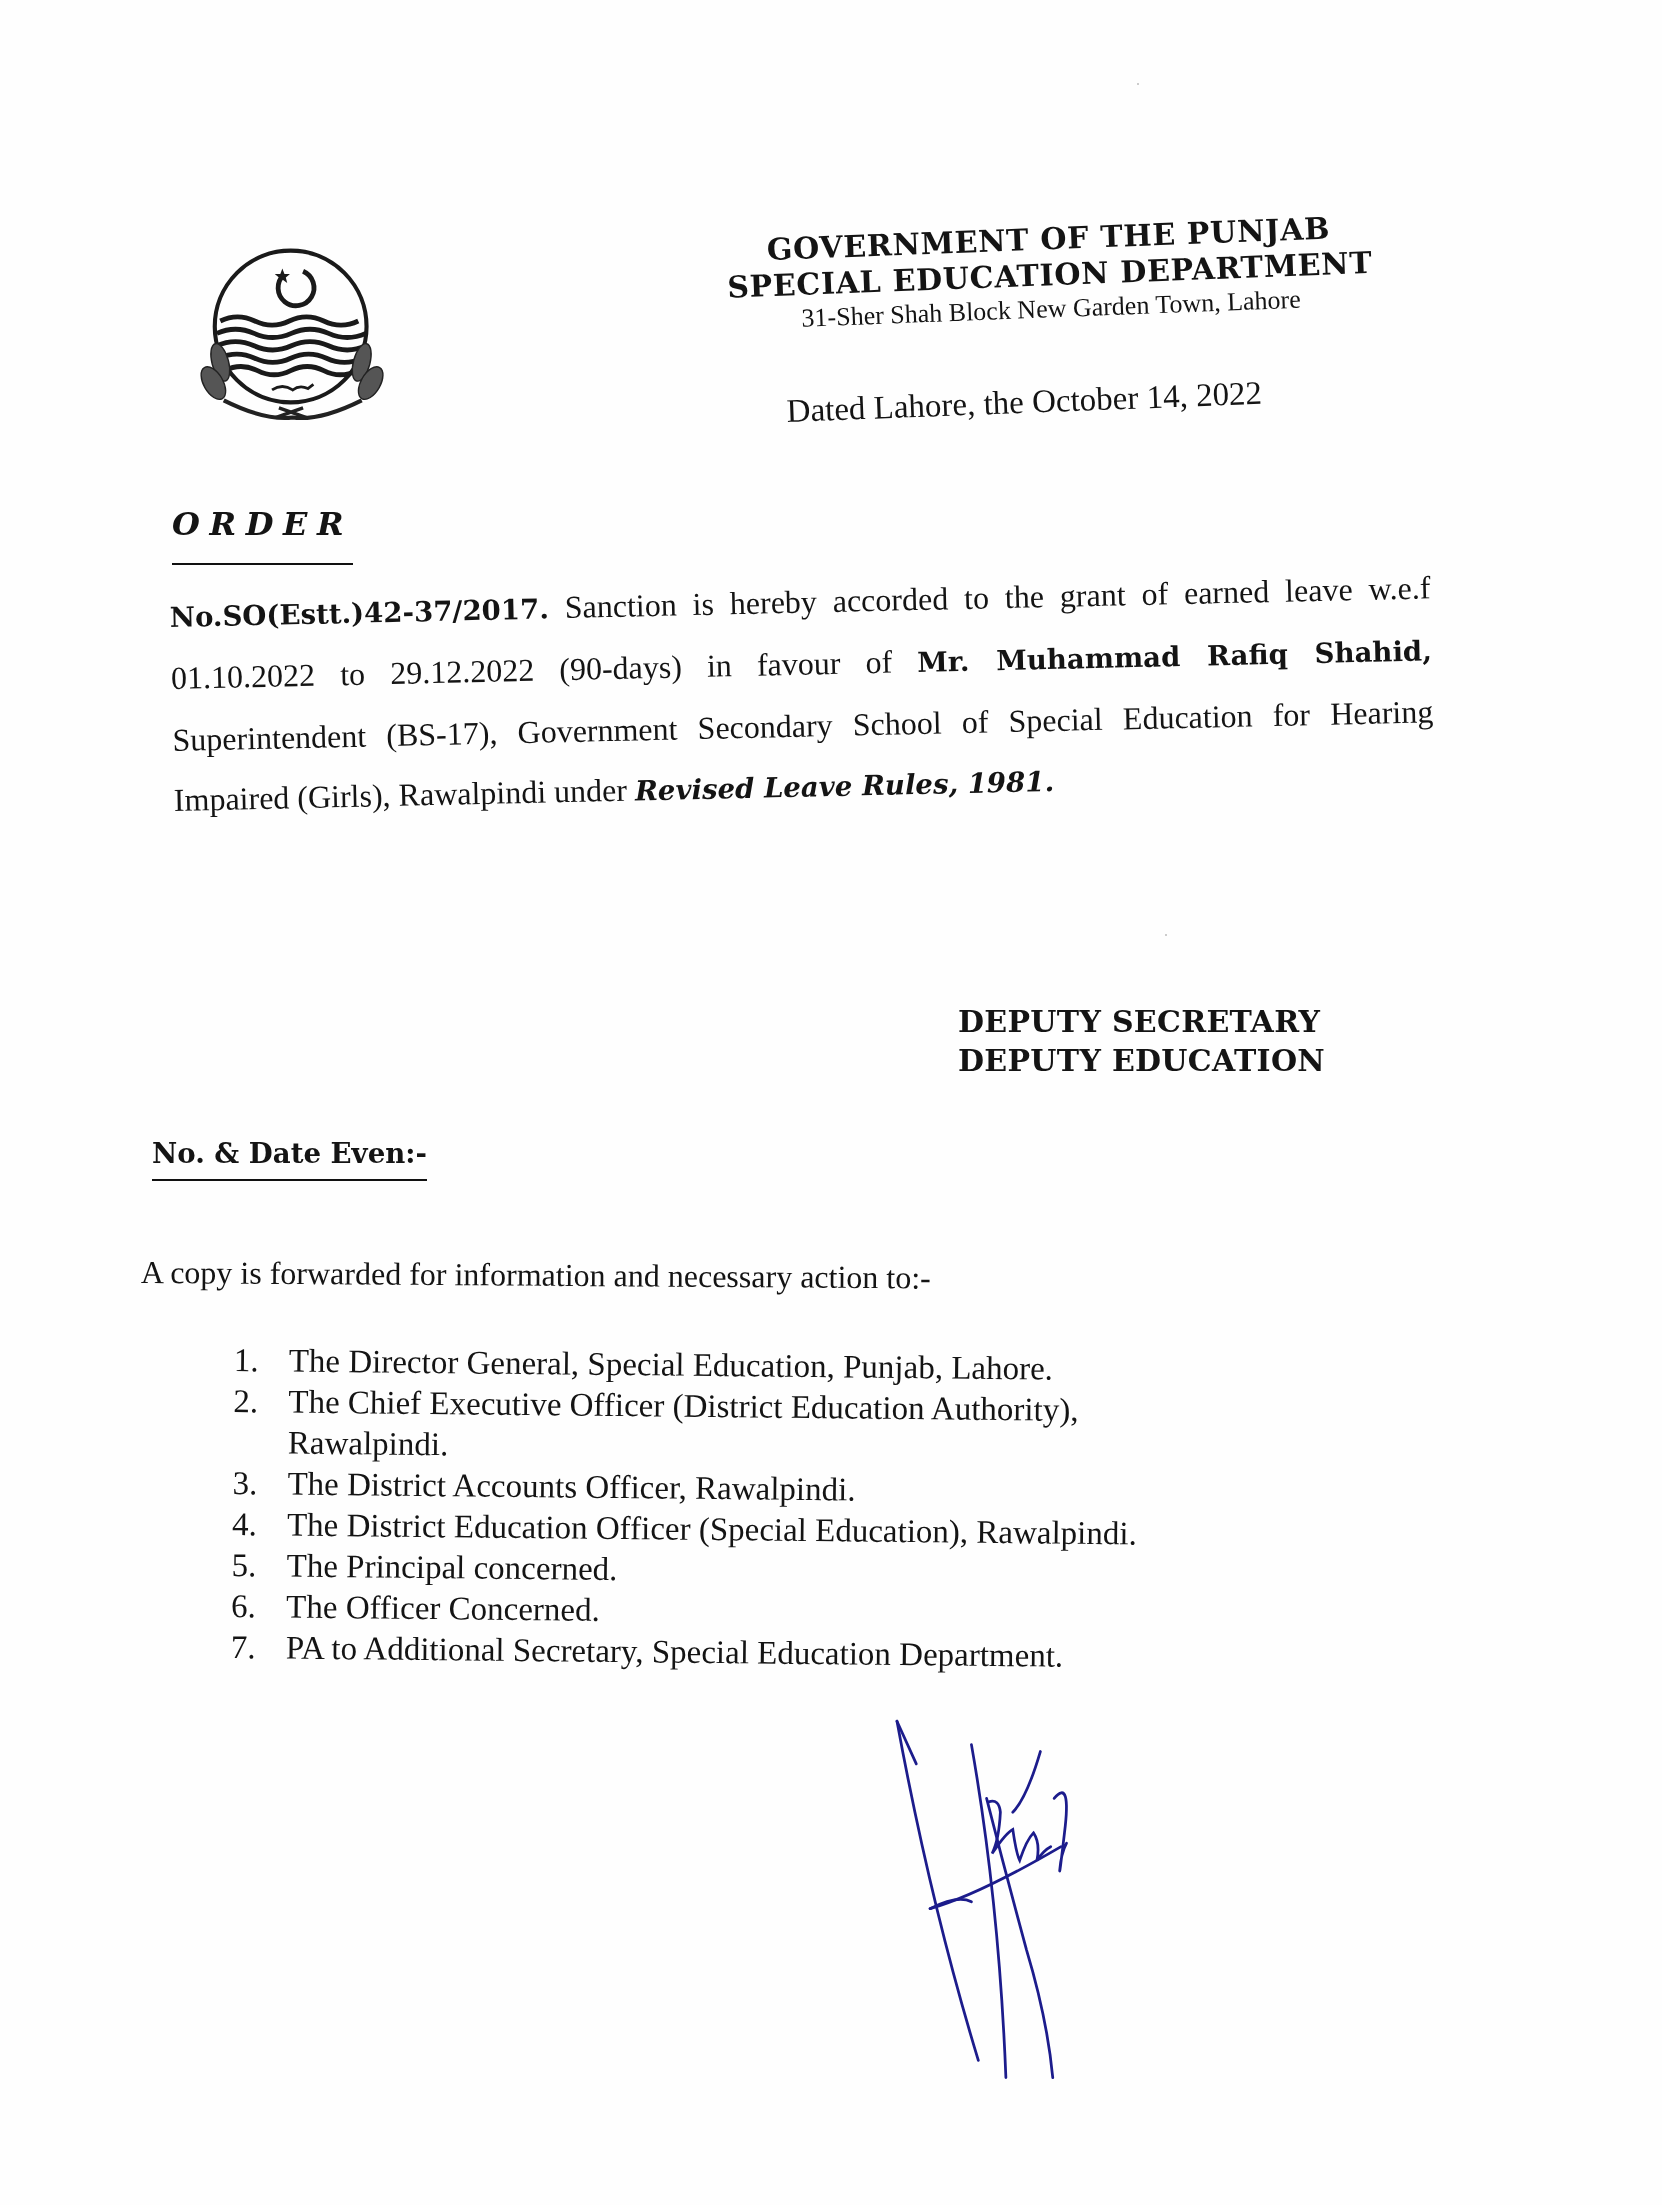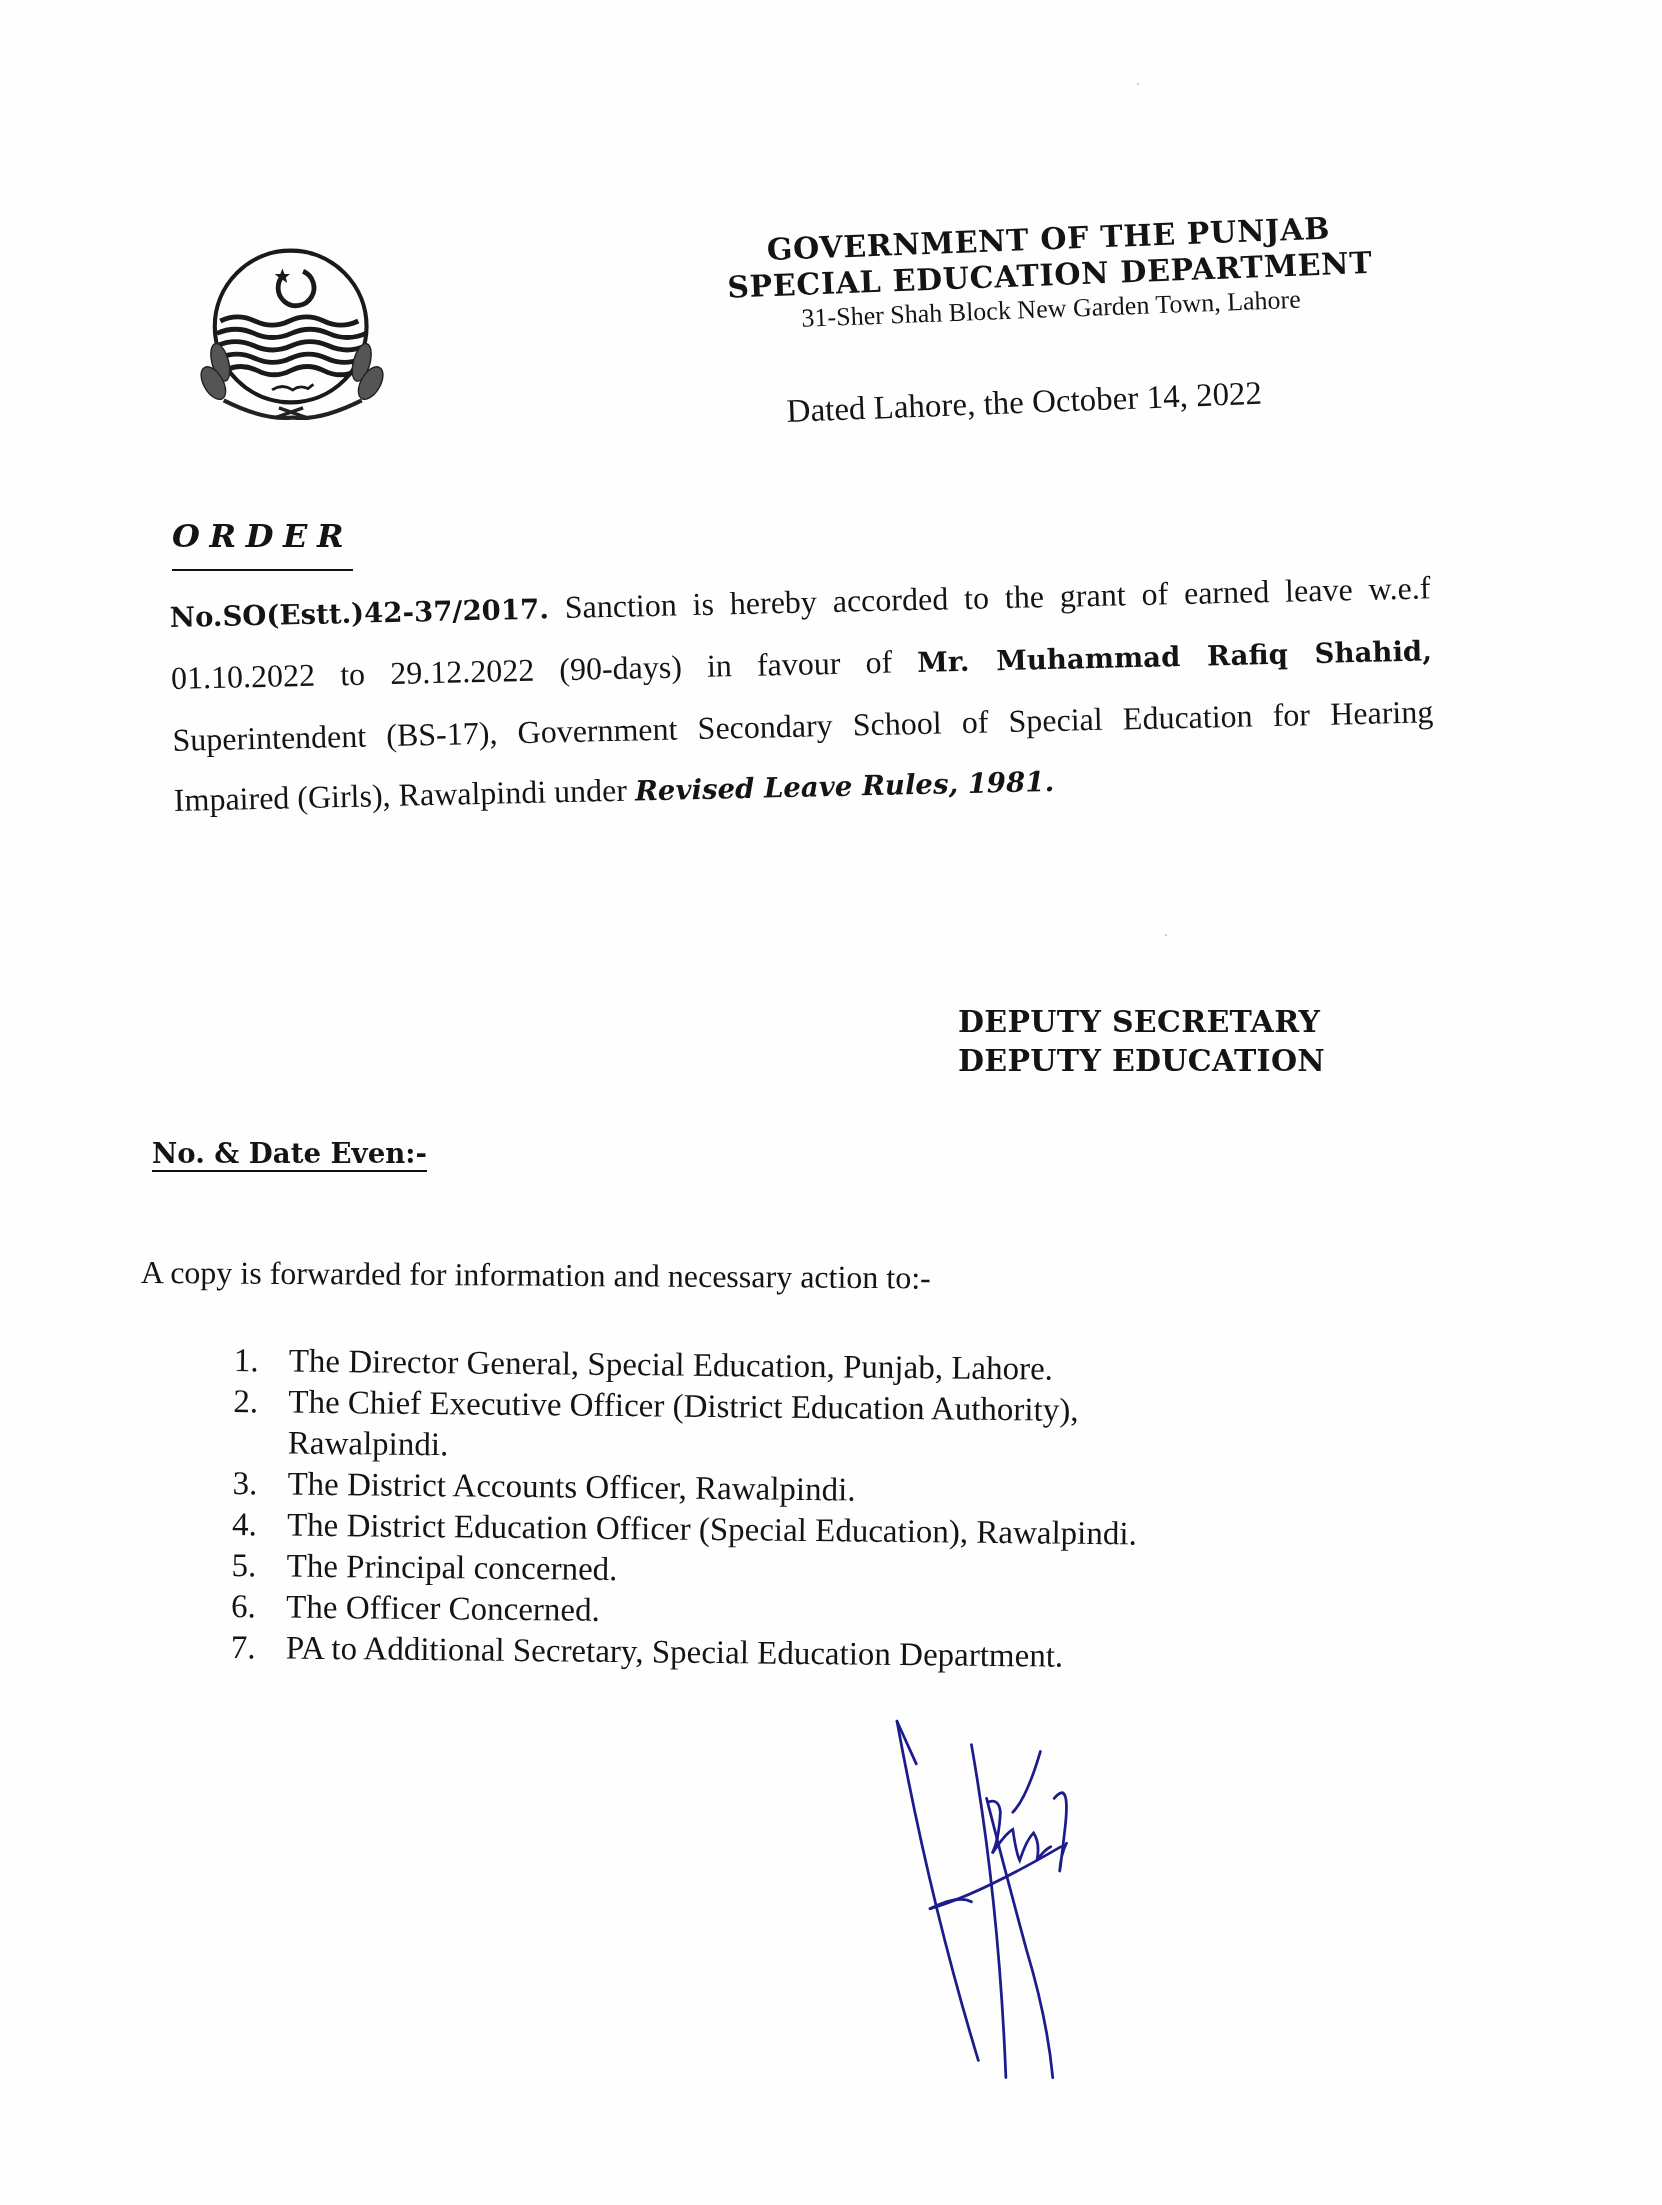--- a/index.html
+++ b/index.html
@@ -8,29 +8,29 @@
 
   .logo { position: absolute; left: 172px; top: 245px; width: 238px; height: 183px; }
 
   .letterhead { position: absolute; left: 717px; top: 234px; width: 662px; transform: rotate(-2.2deg); transform-origin: left top; text-align: center; }
   .lh-line1 { font-family: "DejaVu Serif", serif; font-weight: bold; font-size: 30px; letter-spacing: 0.7px; line-height: 36px; }
   .lh-line2 { font-family: "DejaVu Serif", serif; font-weight: bold; font-size: 30px; letter-spacing: 0.7px; line-height: 36px; }
   .lh-line3 { font-family: "Liberation Serif", serif; font-size: 26px; line-height: 32px; }
 
   .dated { position: absolute; left: 786px; top: 393px; transform: rotate(-2.2deg); transform-origin: left top; font-family: "Liberation Serif", serif; font-size: 33px; }
 
-  .order-title { position: absolute; left: 172px; top: 517px; font-family: "DejaVu Serif", serif; font-weight: bold; font-style: italic; font-size: 32px; letter-spacing: 9.6px; border-bottom: 2.8px solid #111; padding-bottom: 14px; }
+  .order-title { position: absolute; left: 172px; top: 505px; font-family: "DejaVu Serif", serif; font-weight: bold; font-style: italic; font-size: 32px; letter-spacing: 9.6px; border-bottom: 2.8px solid #111; padding-bottom: 20px; }
 
   .body-para { position: absolute; left: 169px; top: 586px; width: 1261px; transform: rotate(-1.3deg); transform-origin: left top; font-family: "Liberation Serif", serif; font-size: 32px; line-height: 60px; text-align: justify; text-align-last: left; }
   .body-para .bold { font-weight: bold; font-family: "DejaVu Serif", serif; font-size: 27.6px; }
   .body-para .bolditalic { font-weight: bold; font-style: italic; font-family: "DejaVu Serif", serif; font-size: 27.6px; }
 
   .deputy { position: absolute; left: 958px; top: 982px; font-family: "DejaVu Serif", serif; font-weight: bold; font-size: 30px; line-height: 39px; letter-spacing: 0.3px; margin-top: 20px; }
 
-  .no-date { position: absolute; left: 152px; top: 1137px; font-family: "DejaVu Serif", serif; font-weight: bold; font-size: 27.6px; border-bottom: 2.8px solid #111; padding-bottom: 0; }
+  .no-date { position: absolute; left: 152px; top: 1137px; font-family: "DejaVu Serif", serif; font-weight: bold; font-size: 27.6px; border-bottom: 2.8px solid #111; padding-bottom: 9px; }
 
   .copy-line { position: absolute; left: 141px; top: 1254px; font-family: "Liberation Serif", serif; font-size: 32px; transform: rotate(0.4deg); transform-origin: left top; }
 
   .cc-list { position: absolute; left: 234px; top: 1340px; width: 1172px; transform: rotate(0.6deg); transform-origin: left top; font-family: "Liberation Serif", serif; font-size: 33px; line-height: 41px; margin: 0; padding: 0; list-style: none; }
   .cc-list li { display: flex; }
   .cc-list .num { width: 55px; flex: none; }
   .cc-list .txt { flex: 1; }
 
   .sig-block { position: absolute; left: 827px; top: 1905px; font-family: "DejaVu Serif", serif; font-weight: bold; font-size: 29px; line-height: 39px; text-align: center; }
   .signature { position: absolute; left: 799px; top: 1695px; width: 593px; height: 386px; pointer-events: none; }

